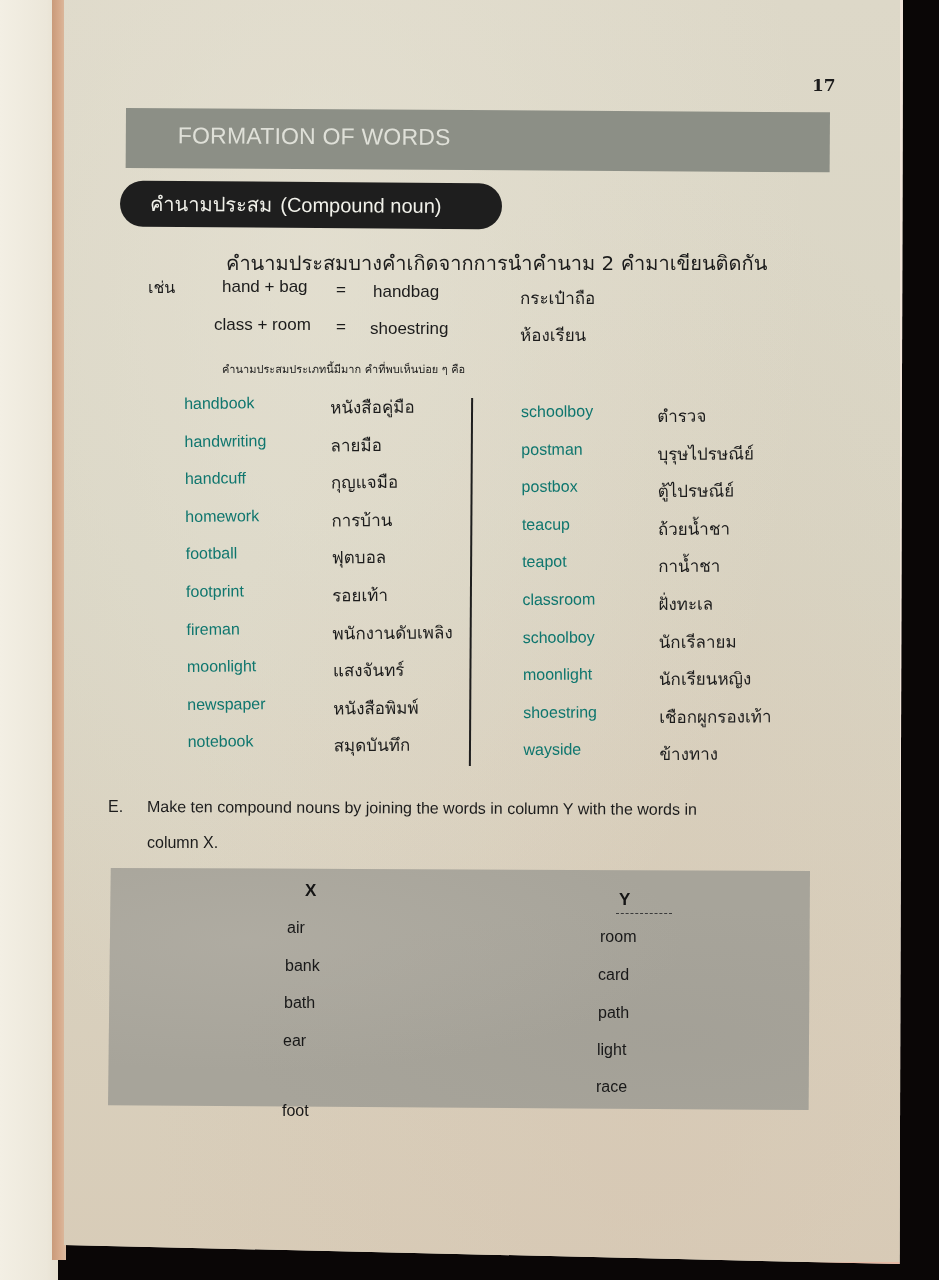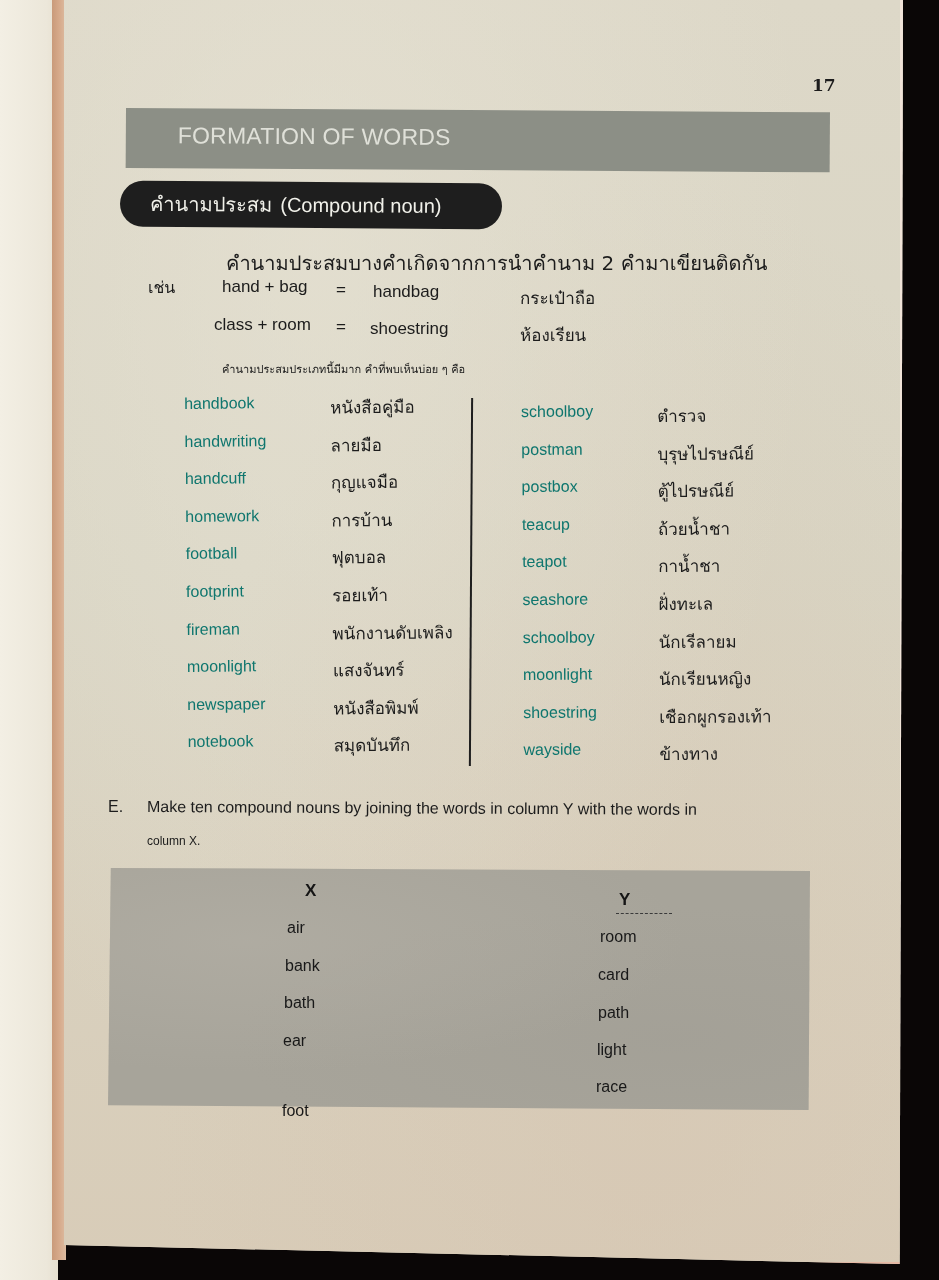--- a/index.html
+++ b/index.html
@@ -116,21 +116,21 @@
     .col-divider {
       position: absolute;
       left: 470px; top: 398px;
       width: 2px; height: 368px;
       background: #1e1e1e;
       transform: rotate(0.35deg);
     }
 
     .exercise-label { left: 108px; top: 798px; font-size: 16px; }
     .exercise-text { left: 147px; top: 798px; font-size: 16px; transform: rotate(0.3deg); transform-origin: left top; }
-    .exercise-text-2 { left: 147px; top: 834px; font-size: 12px; }
+    .exercise-text-2 { left: 147px; top: 834px; font-size: 16px; }
 
     .exercise-box {
       position: absolute;
       left: 108px; top: 868px;
       width: 702px; height: 242px;
       background: #a7a49a;
       background-image:
         radial-gradient(ellipse at 20% 30%, rgba(180,176,166,0.6) 0%, rgba(180,176,166,0) 55%),
         radial-gradient(ellipse at 80% 70%, rgba(160,157,148,0.5) 0%, rgba(160,157,148,0) 55%);
       clip-path: polygon(0.4% 0, 100% 1.2%, 99.8% 100%, 0 98%);
@@ -252,21 +252,21 @@
     </div>
   <div class="vocab-row">
       <span class="vocab-en">teacup</span>
       <span class="vocab-th thai">ถ้วยน้ำชา</span>
     </div>
   <div class="vocab-row">
       <span class="vocab-en">teapot</span>
       <span class="vocab-th thai">กาน้ำชา</span>
     </div>
   <div class="vocab-row">
-      <span class="vocab-en">seashore</span>
+      <span class="vocab-en">classroom</span>
       <span class="vocab-th thai">ฝั่งทะเล</span>
     </div>
   <div class="vocab-row">
       <span class="vocab-en">schoolboy</span>
       <span class="vocab-th thai">นักเรีลายม</span>
     </div>
   <div class="vocab-row">
       <span class="vocab-en">moonlight</span>
       <span class="vocab-th thai">นักเรียนหญิง</span>
     </div>

